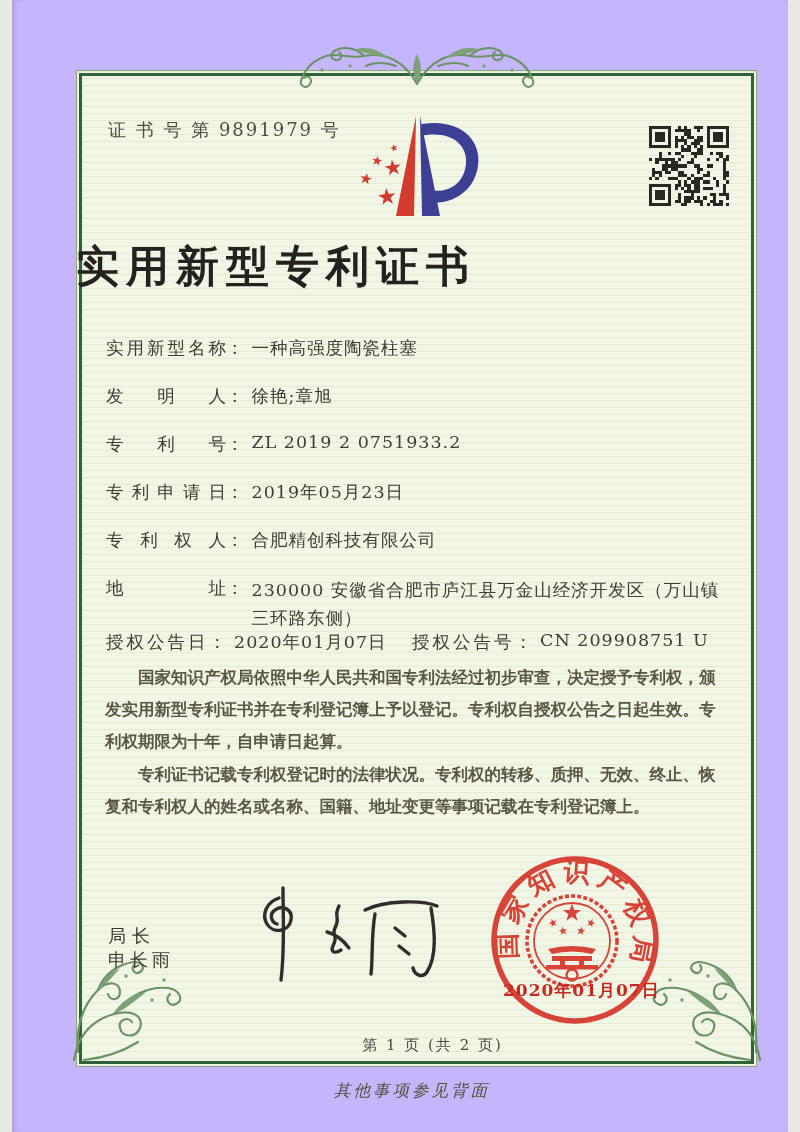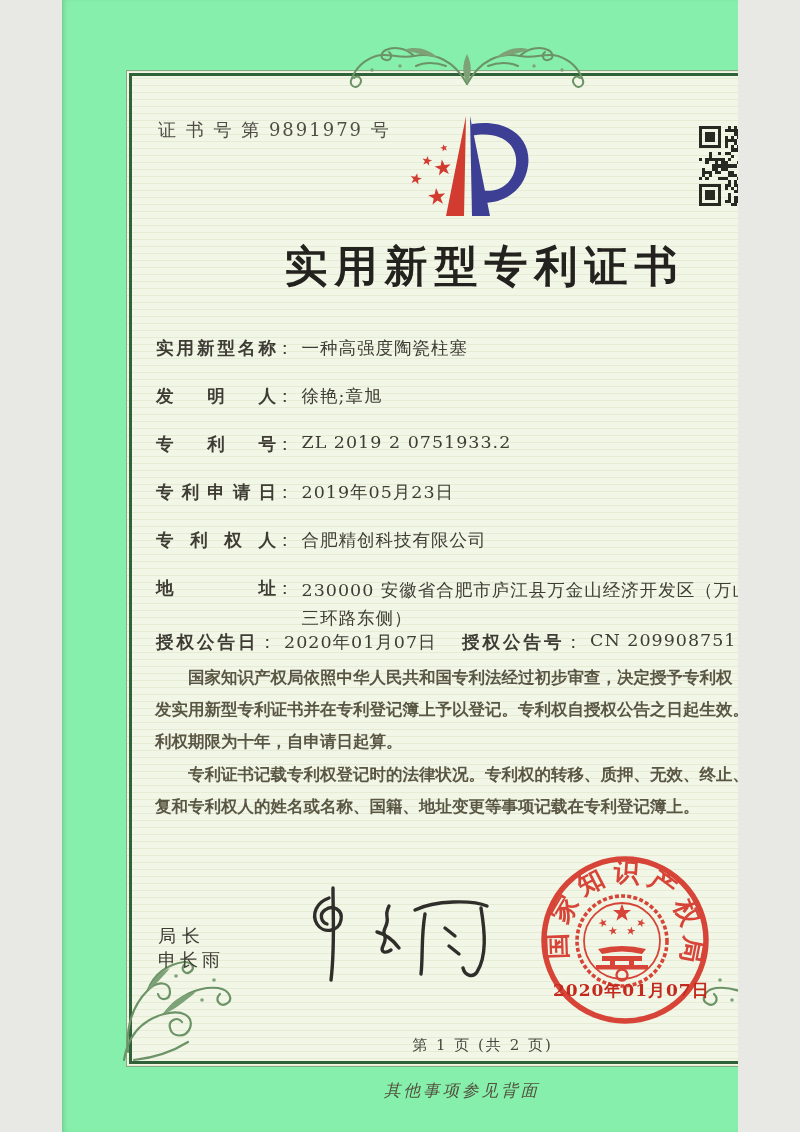--- a/index.html
+++ b/index.html
@@ -3,23 +3,23 @@
 <meta charset="utf-8">
 <style>
   html,body{margin:0;padding:0;}
   body{
     background:#e8e8e4;
     font-family:"DejaVu Serif","Liberation Serif",serif;
     -webkit-font-smoothing:antialiased;
   }
   .page{
     position:relative;
-    width:676px;height:1132px;
+    width:776px;height:1132px;
     margin:0 auto;
-    background:#86efac;
+    background:#c4b5fd;
     overflow:hidden;
     box-shadow:inset 4px 0 6px -4px rgba(0,0,0,.25);
   }
   
   .frame{
     position:absolute;left:64px;top:70px;width:681px;height:997px;
     border:1px solid #84ab81;
     background-color:#f2f6e7;
     background-image:repeating-linear-gradient(0deg,#e5ecd3 0px,#e5ecd3 1px,transparent 1px,transparent 7px);
     box-sizing:border-box;
@@ -29,25 +29,25 @@
     border:3px solid #2f6238;
   }
   .cert-no{
     position:absolute;left:96px;top:118px;
     font-size:18px;letter-spacing:2px;color:#4e4c44;
   }
   .logo{position:absolute;left:340px;top:110px;width:140px;height:118px;}
   .qr{position:absolute;left:637px;top:126px;width:80px;height:80px;}
   .title{
     position:absolute;left:64px;top:238px;width:681px;
-    text-align:center;font-size:43px;font-weight:600;
-    letter-spacing:7px;color:#23221e;padding-left:18px;
+    text-align:left;font-size:43px;font-weight:600;
+    letter-spacing:7px;color:#23221e;
   }
   .row{position:absolute;left:94px;font-size:17.5px;color:#3e3c34;white-space:nowrap;}
-  .flabel{display:inline-block;width:120px;text-align:justify;text-align-last:justify;vertical-align:top;font-weight:bold;}
+  .flabel{display:inline-block;width:120px;text-align:justify;text-align-last:justify;vertical-align:top;}
   .colon{display:inline-block;vertical-align:top;}
   .fvalue{display:inline-block;margin-left:8px;vertical-align:top;letter-spacing:1px;}
   .fvalue.wrap{white-space:normal;width:470px;line-height:1.6;}
   .row2col .flabel{width:auto;letter-spacing:3px;}
   .paras{
     position:absolute;left:93px;top:662px;width:620px;
     font-size:16.5px;line-height:1.95;color:#5a5644;
     font-family:"DejaVu Serif","Liberation Serif",serif;
   }
   .paras p{margin:0;text-indent:2em;font-weight:bold;}

